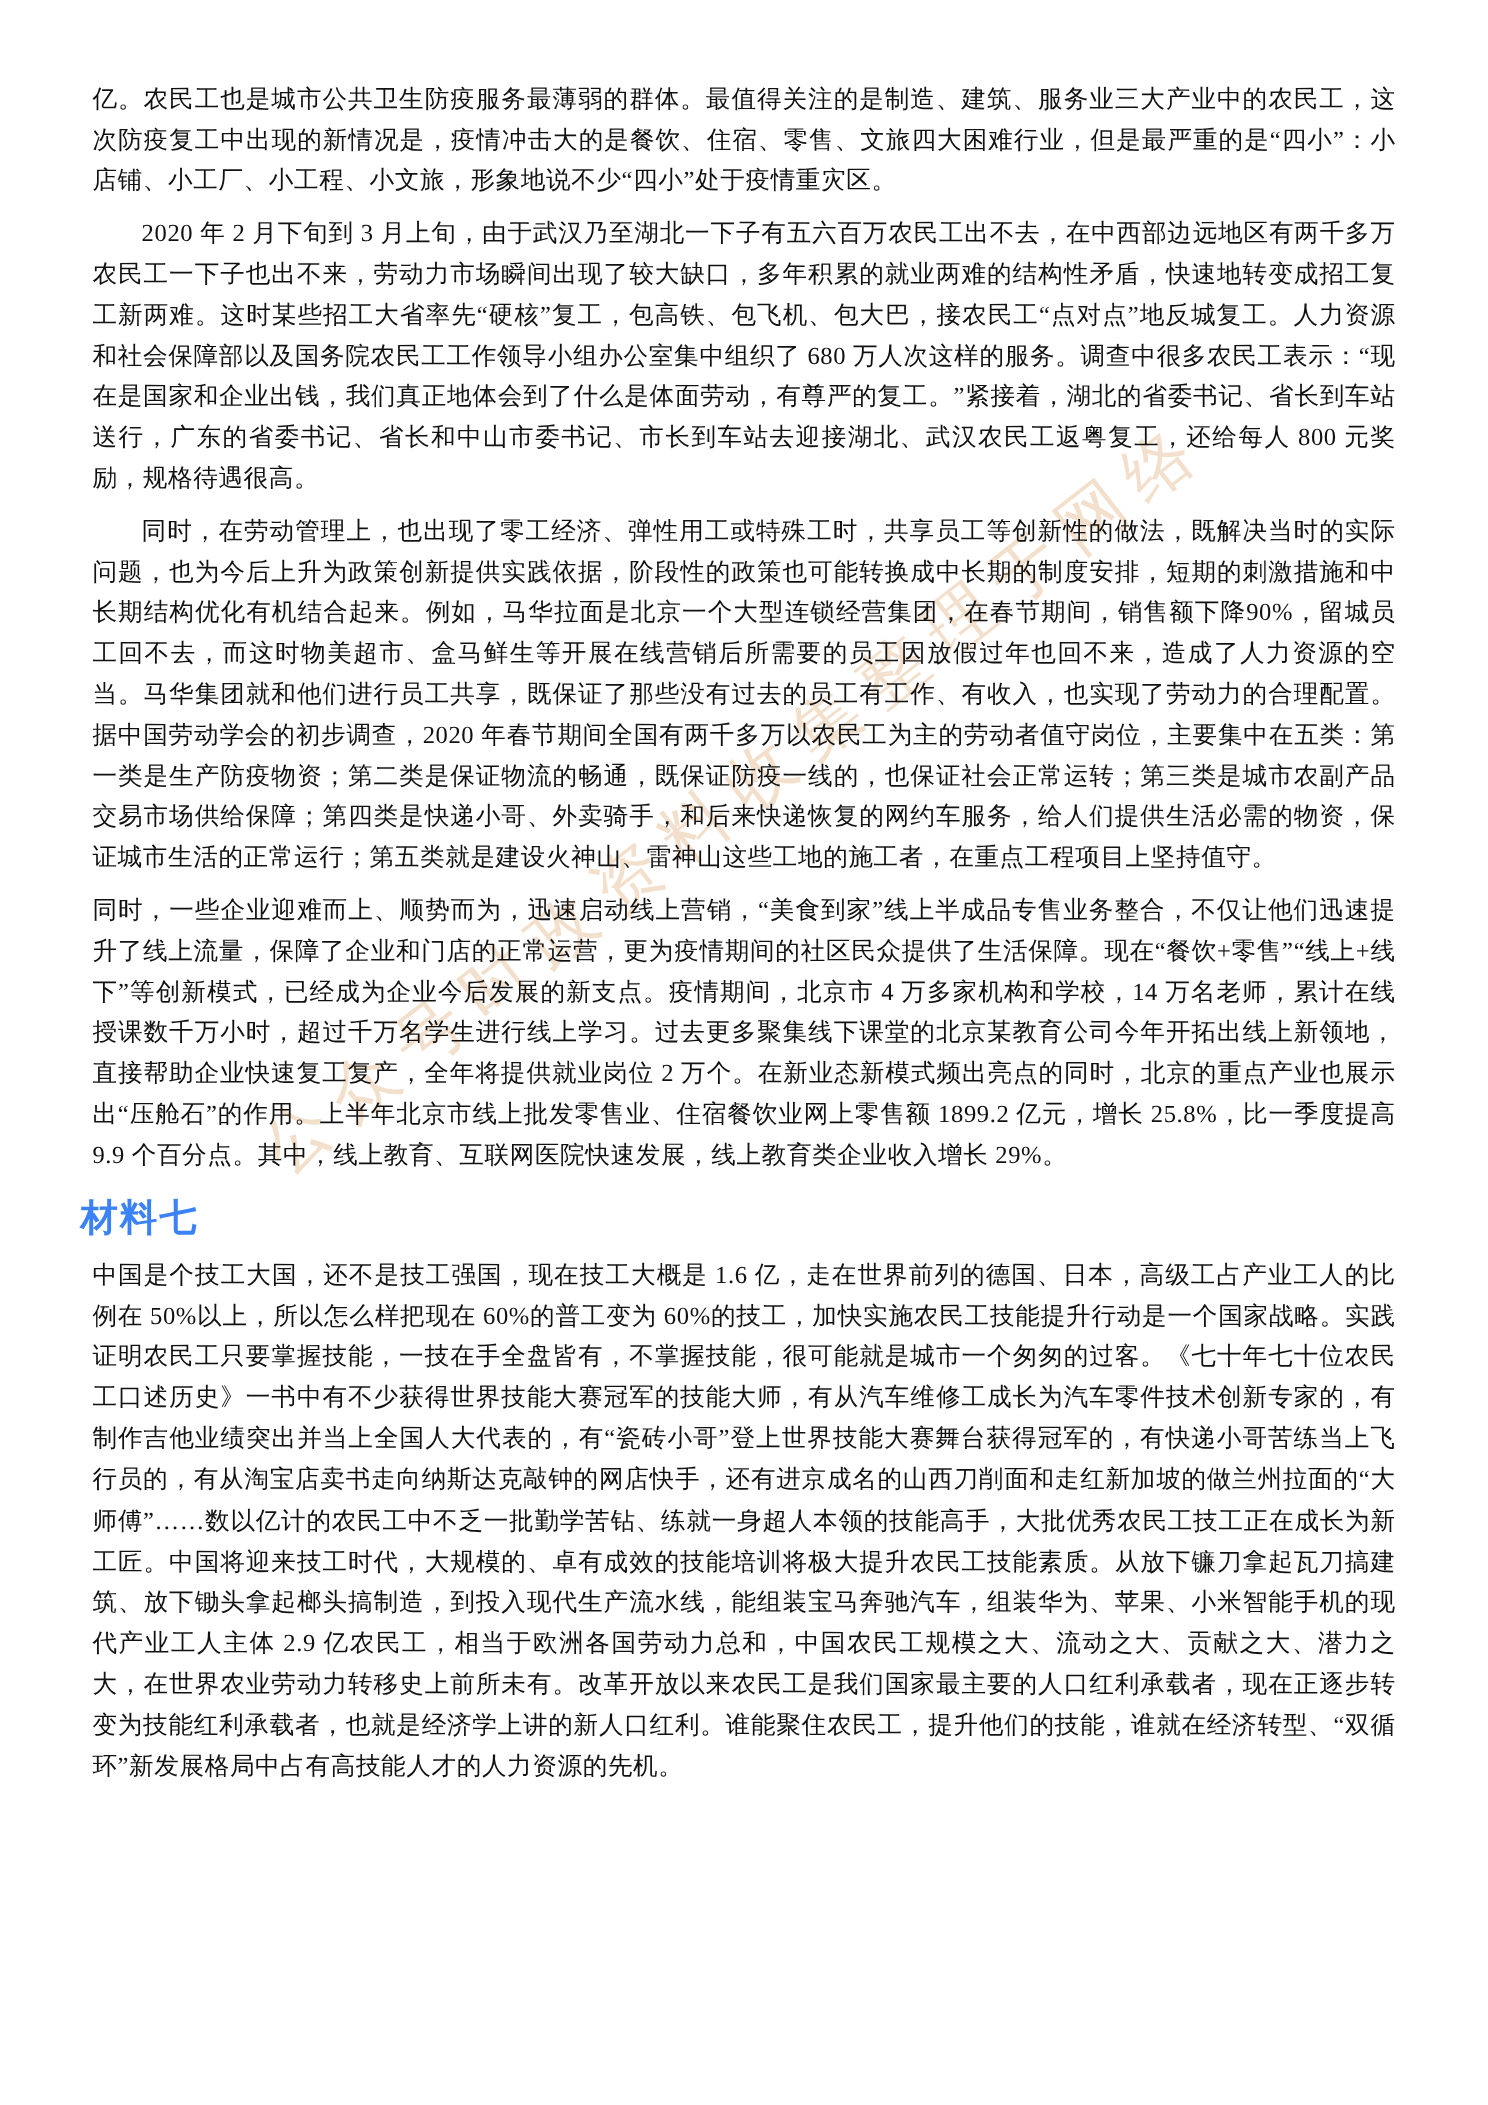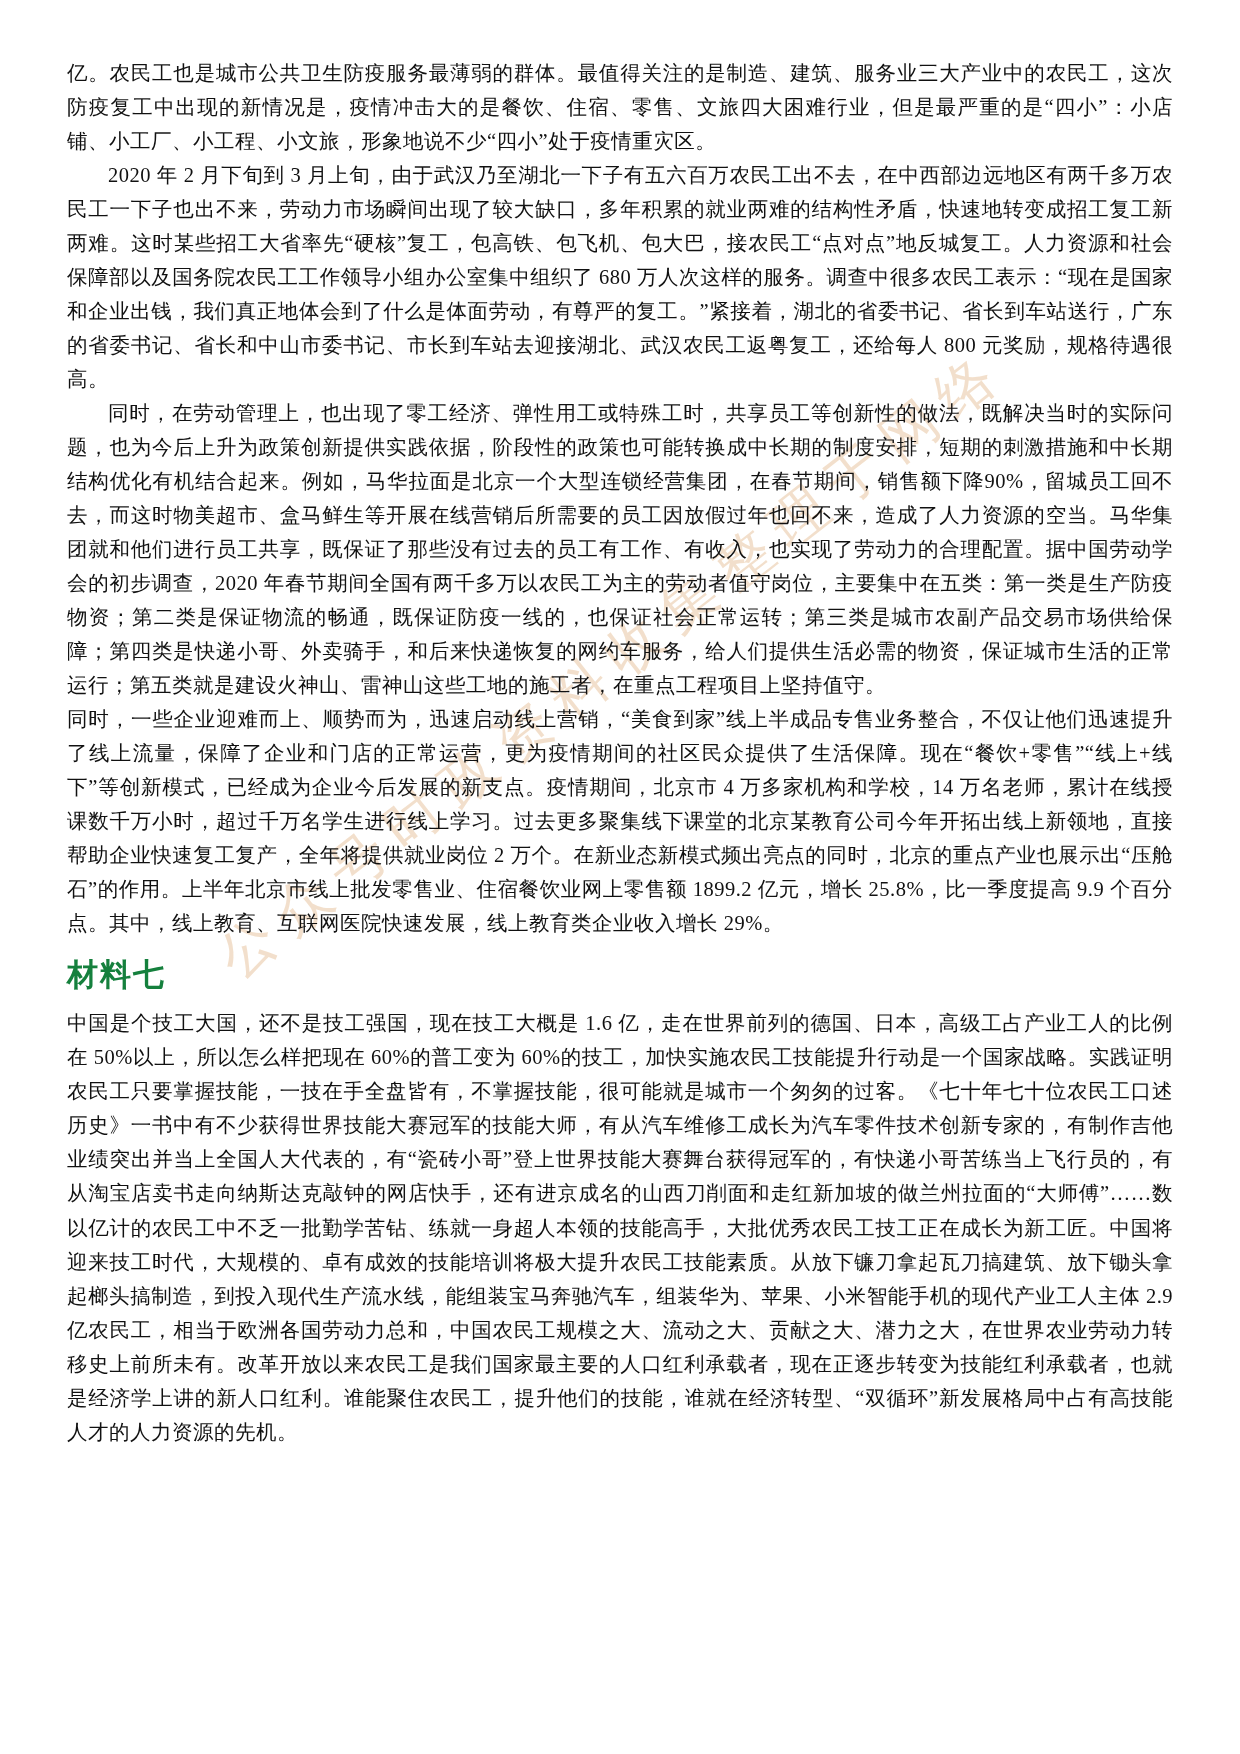--- a/index.html
+++ b/index.html
@@ -16,36 +16,36 @@
     font-family: "Liberation Serif", "DejaVu Serif", serif;
     color: #111111;
   }
   .content {
     position: absolute;
     left: 67px;
     top: 56px;
     width: 1106px;
   }
   .para {
-    margin: 0;
+    margin: 10px;
     font-size: 20.5px;
     line-height: 1.66;
     text-align: justify;
     letter-spacing: 0.5px;
     word-break: break-all;
   }
   .para.indent {
     text-indent: 2em;
   }
   .heading {
     margin: 14px 0 10px 0;
     font-family: "Liberation Sans", "DejaVu Sans", sans-serif;
     font-size: 31px;
     font-weight: 700;
-    color: #15803d;
+    color: #3b82f6;
     letter-spacing: 2px;
   }
   .footer {
     position: absolute;
     left: 0;
     right: 0;
     bottom: 178px;
     text-align: center;
     font-size: 22px;
     font-weight: 700;

